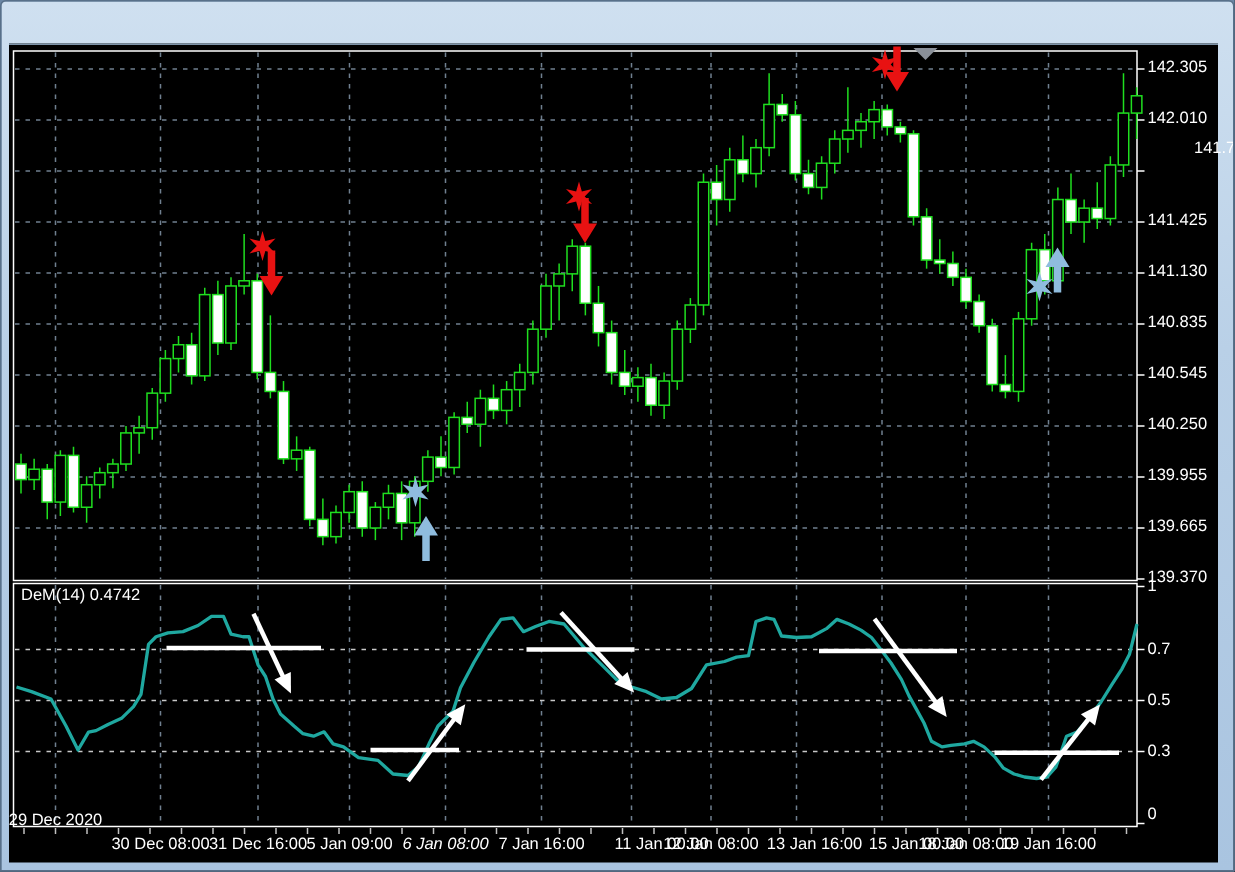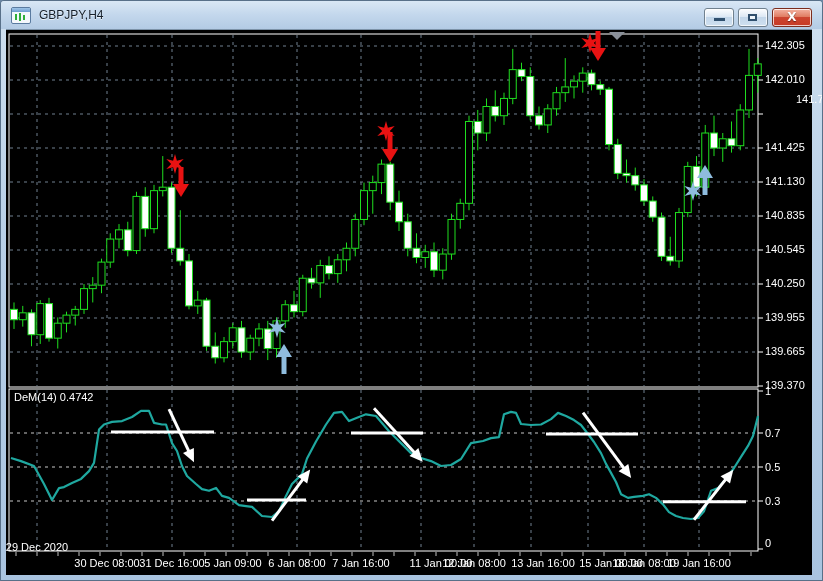--- a/index.html
+++ b/index.html
@@ -352,43 +352,23 @@
       <div class="axis-label" style="left: 764px; top: 426px;">0.7</div>
       <div class="axis-label" style="left: 764px; top: 460px;">0.5</div>
       <div class="axis-label" style="left: 764px; top: 494px;">0.3</div>
       <div class="axis-label" style="left: 764px; top: 536px;">0</div>
     </div>
   <div id="time-labels">
       <div class="time-label" style="left: 36px; top: 540px;">29 Dec 2020</div>
       <div class="time-label" style="left: 106px; top: 556px;">30 Dec 08:00</div>
       <div class="time-label" style="left: 171px; top: 556px;">31 Dec 16:00</div>
       <div class="time-label" style="left: 232px; top: 556px;">5 Jan 09:00</div>
-      <div class="time-label" style="left: 296px; top: 556px;">6 Jan 08:00</div>
+      <div class="time-label" style="left: 296px; top: 556px; font-style: italic;">6 Jan 08:00</div>
       <div class="time-label" style="left: 360px; top: 556px;">7 Jan 16:00</div>
       <div class="time-label" style="left: 440px; top: 556px;">11 Jan 00:00</div>
       <div class="time-label" style="left: 473px; top: 556px;">12 Jan 08:00</div>
       <div class="time-label" style="left: 530px; top: 556px; margin-left: 12px;">13 Jan 16:00</div>
       <div class="time-label" style="left: 587px; top: 556px; padding-left: 46px;">15 Jan 00:00</div>
       <div class="time-label" style="left: 643px; top: 556px;">18 Jan 08:00</div>
       <div class="time-label" style="left: 698px; top: 556px;">19 Jan 16:00</div>
     </div>
 
-  <div class="titlebar">
-    <span class="app-icon">
-      <span class="cap"></span>
-      <span class="bar" style="left:3px;top:6px;height:6px;"></span>
-      <span class="bar" style="left:7px;top:5px;height:8px;"></span>
-      <span class="bar" style="left:11px;top:7px;height:5px;"></span>
-    </span>
-    <span class="title-text">GBPJPY,H4</span>
-    <span class="win-btns">
-      <span class="wbtn">
-          <span class="glyph-min"></span>
-        </span>
-      <span class="wbtn">
-          <span class="glyph-restore"></span>
-        </span>
-      <span class="wbtn close">
-          <span class="glyph-close">X</span>
-        </span>
-    </span>
-  </div>
 </div>
 
 </body></html>

